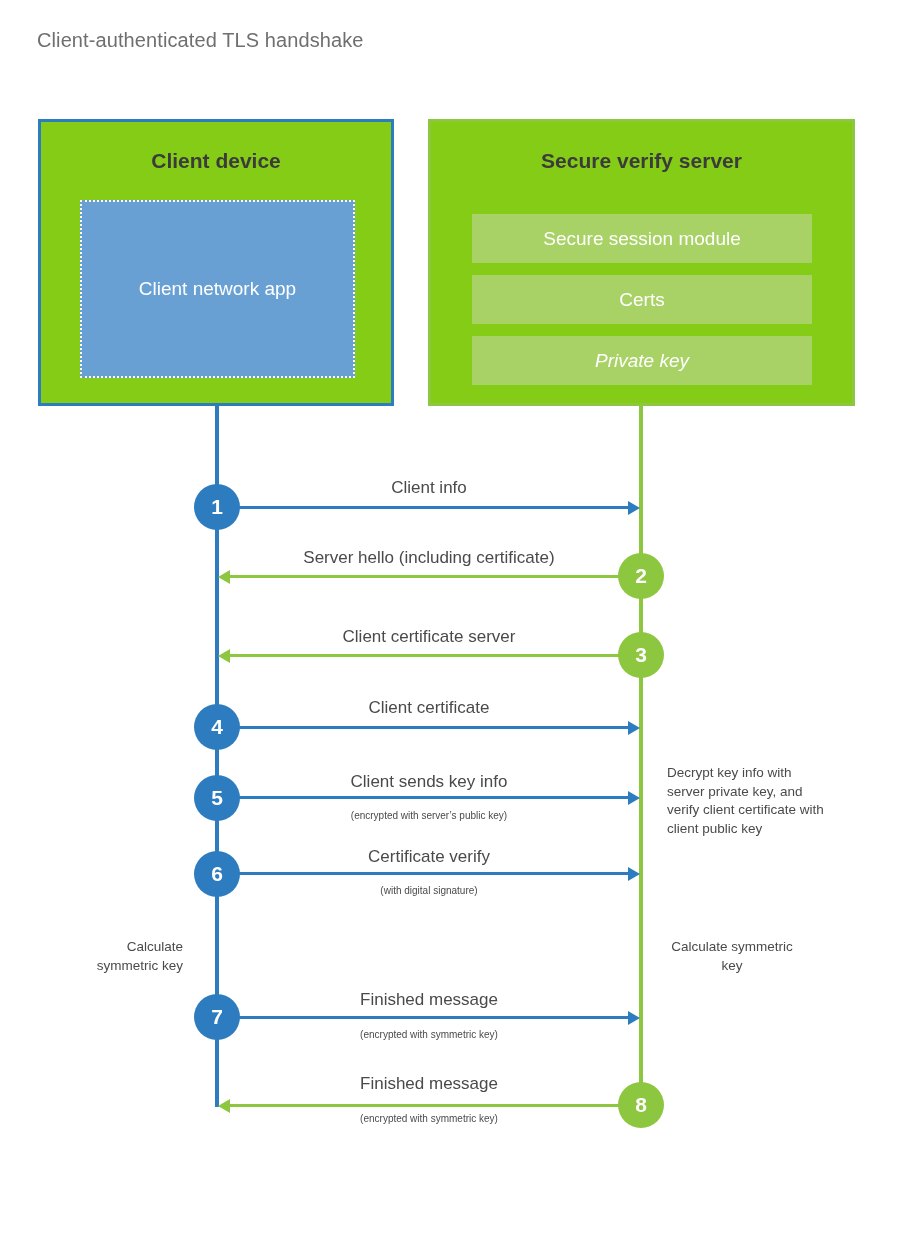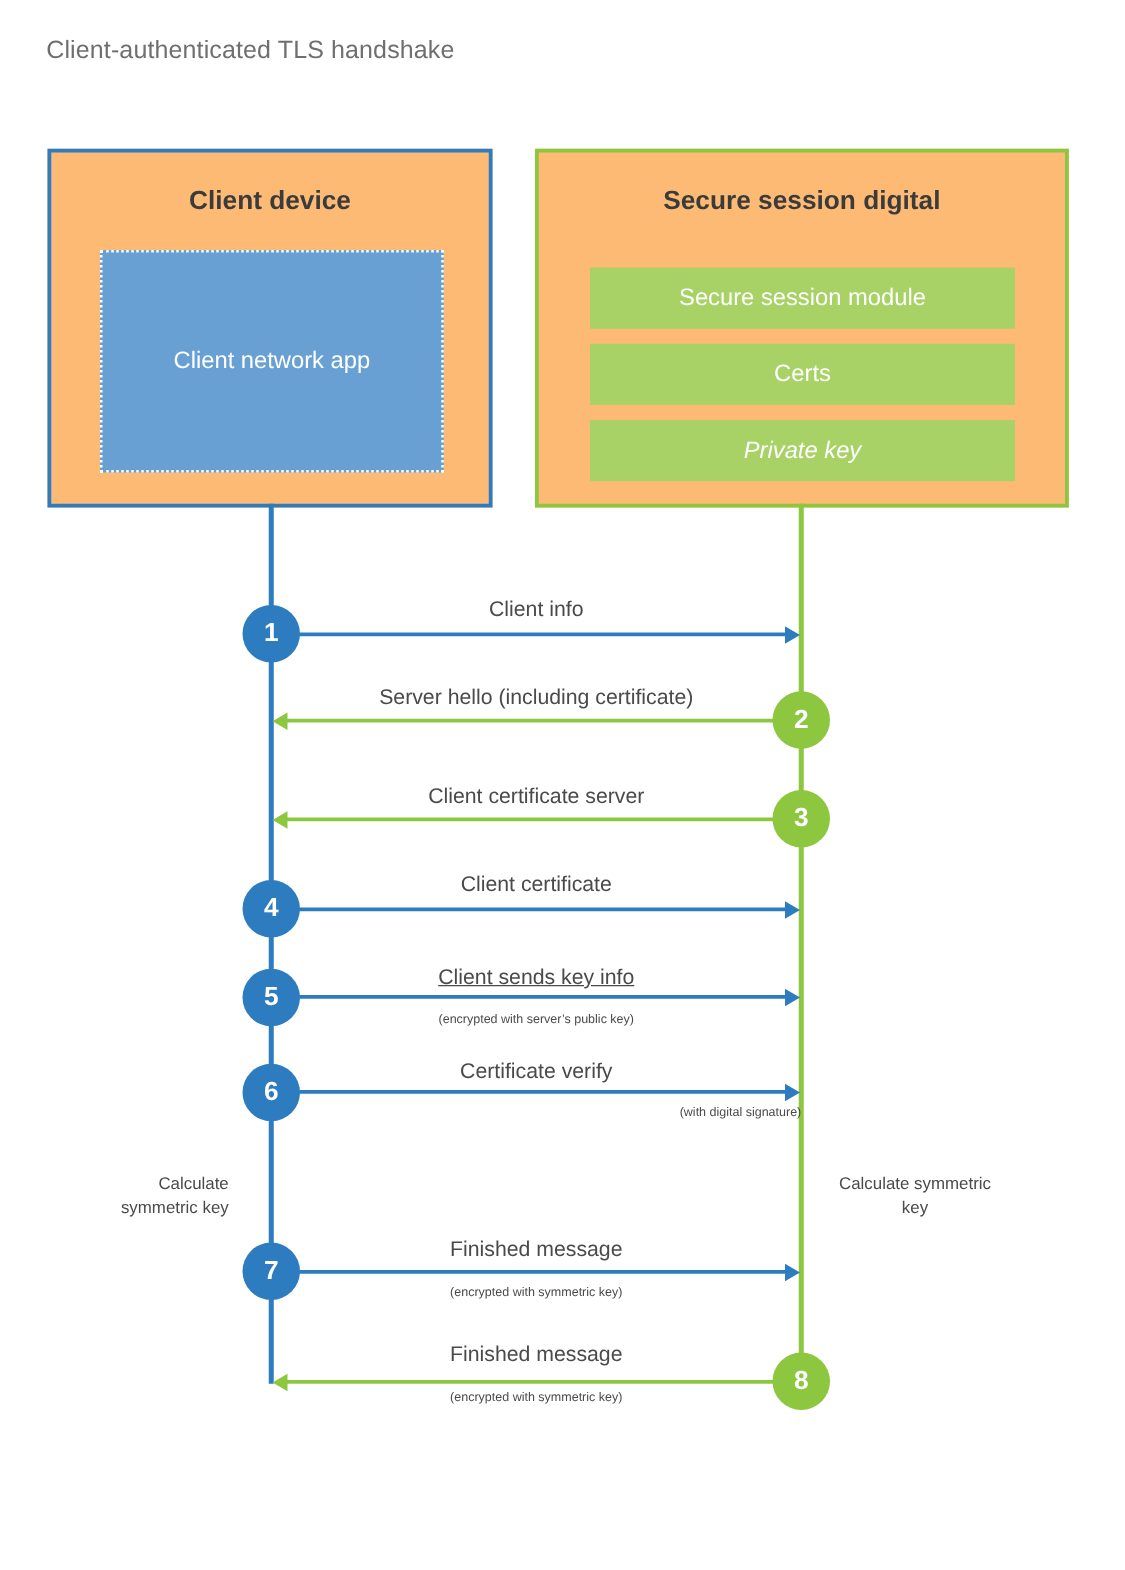--- a/index.html
+++ b/index.html
@@ -31,21 +31,21 @@
     font-size: 20px;
     font-weight: 400;
     color: #6f6f6f;
     letter-spacing: 0.1px;
     white-space: nowrap;
   }
 
   
   .actor-box {
     position: absolute;
-    background: #fdba74;
+    background: #84cc16;
     box-sizing: border-box;
   }
   .actor-box.client {
     left: 38px;
     top: 119px;
     width: 356px;
     height: 287px;
     border: 3px solid #2e7cc0;
   }
   .actor-box.server {
@@ -199,21 +199,21 @@
 <div id="stage">
 
   <div class="diagram-title">Client-authenticated TLS handshake</div>
 
   <div class="actor-box client">
     <div class="actor-title">Client device</div>
     <div class="client-app">Client network app</div>
   </div>
 
   <div class="actor-box server">
-    <div class="actor-title">Secure session digital</div>
+    <div class="actor-title">Secure verify server</div>
     <div class="server-bars">
       <div class="server-bar">Secure session module</div>
       <div class="server-bar">Certs</div>
       <div class="server-bar">Private key</div>
     </div>
   </div>
 
   <div class="lifeline client-line"></div>
   <div class="lifeline server-line"></div>
 
@@ -234,34 +234,35 @@
       <i class="head left"></i>
     </div>
   <div class="step-circle green" style="top:632px;">3</div>
 
   <div class="msg-label" style="left:217px; top:698px; width:424px;">Client certificate</div>
   <div class="msg-arrow blue" style="left:217px; top:726px; width:412px;">
       <i class="head right"></i>
     </div>
   <div class="step-circle blue" style="top:704px;">4</div>
 
-  <div class="msg-label" style="left:217px; top:772px; width:424px;text-decoration:underline;">Client sends key info</div>
+  <div class="msg-label" style="left:217px; top:772px; width:424px;">Client sends key info</div>
   <div class="msg-arrow blue" style="left:217px; top:796px; width:412px;">
       <i class="head right"></i>
     </div>
   <div class="msg-sublabel" style="left:217px; top:810px; width:424px;">(encrypted with server’s public key)</div>
   <div class="step-circle blue" style="top:775px;">5</div>
 
   <div class="msg-label" style="left:217px; top:847px; width:424px;">Certificate verify</div>
   <div class="msg-arrow blue" style="left:217px; top:872px; width:412px;">
       <i class="head right"></i>
     </div>
-  <div class="msg-sublabel" style="left:217px; top:885px; width:424px;text-align:right;">(with digital signature)</div>
+  <div class="msg-sublabel" style="left:217px; top:885px; width:424px;">(with digital signature)</div>
   <div class="step-circle blue" style="top:851px;">6</div>
 
+  <div class="side-note right-note" style="top:764px; width:165px;">Decrypt key info with server private key, and verify client certificate with client public key</div>
 
   <div class="side-note left-note" style="top:938px; width:120px;">Calculate symmetric key</div>
   <div class="side-note right-note" style="top:938px; width:130px; text-align:center;">Calculate symmetric key</div>
 
   <div class="msg-label" style="left:217px; top:990px; width:424px;">Finished message</div>
   <div class="msg-arrow blue" style="left:217px; top:1016px; width:412px;">
       <i class="head right"></i>
     </div>
   <div class="msg-sublabel" style="left:217px; top:1029px; width:424px;">(encrypted with symmetric key)</div>
   <div class="step-circle blue" style="top:994px;">7</div>

